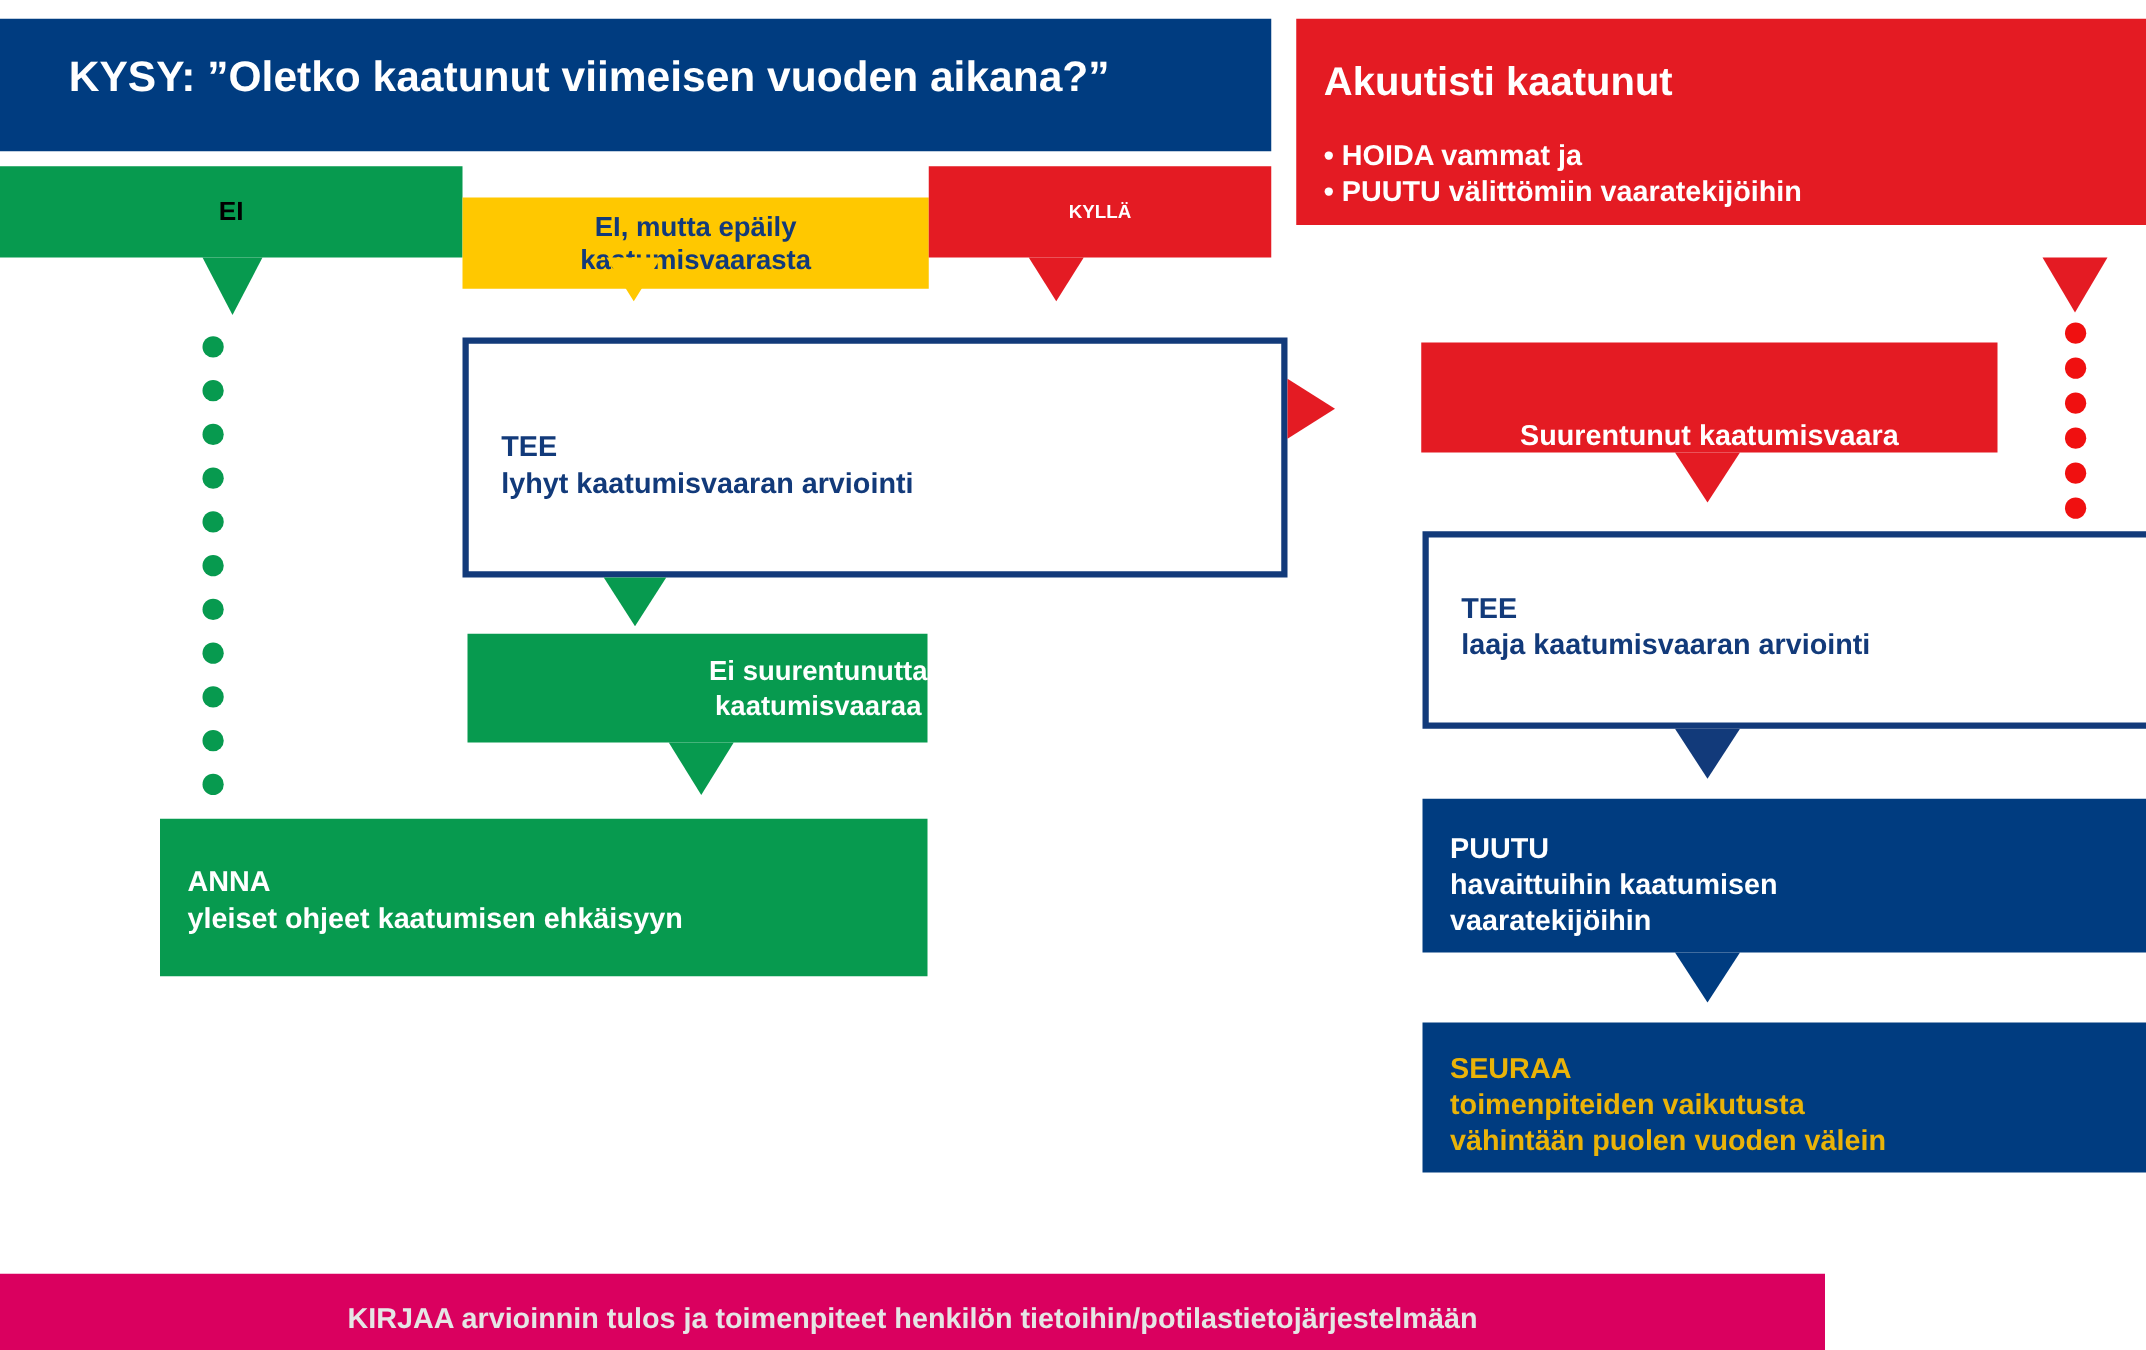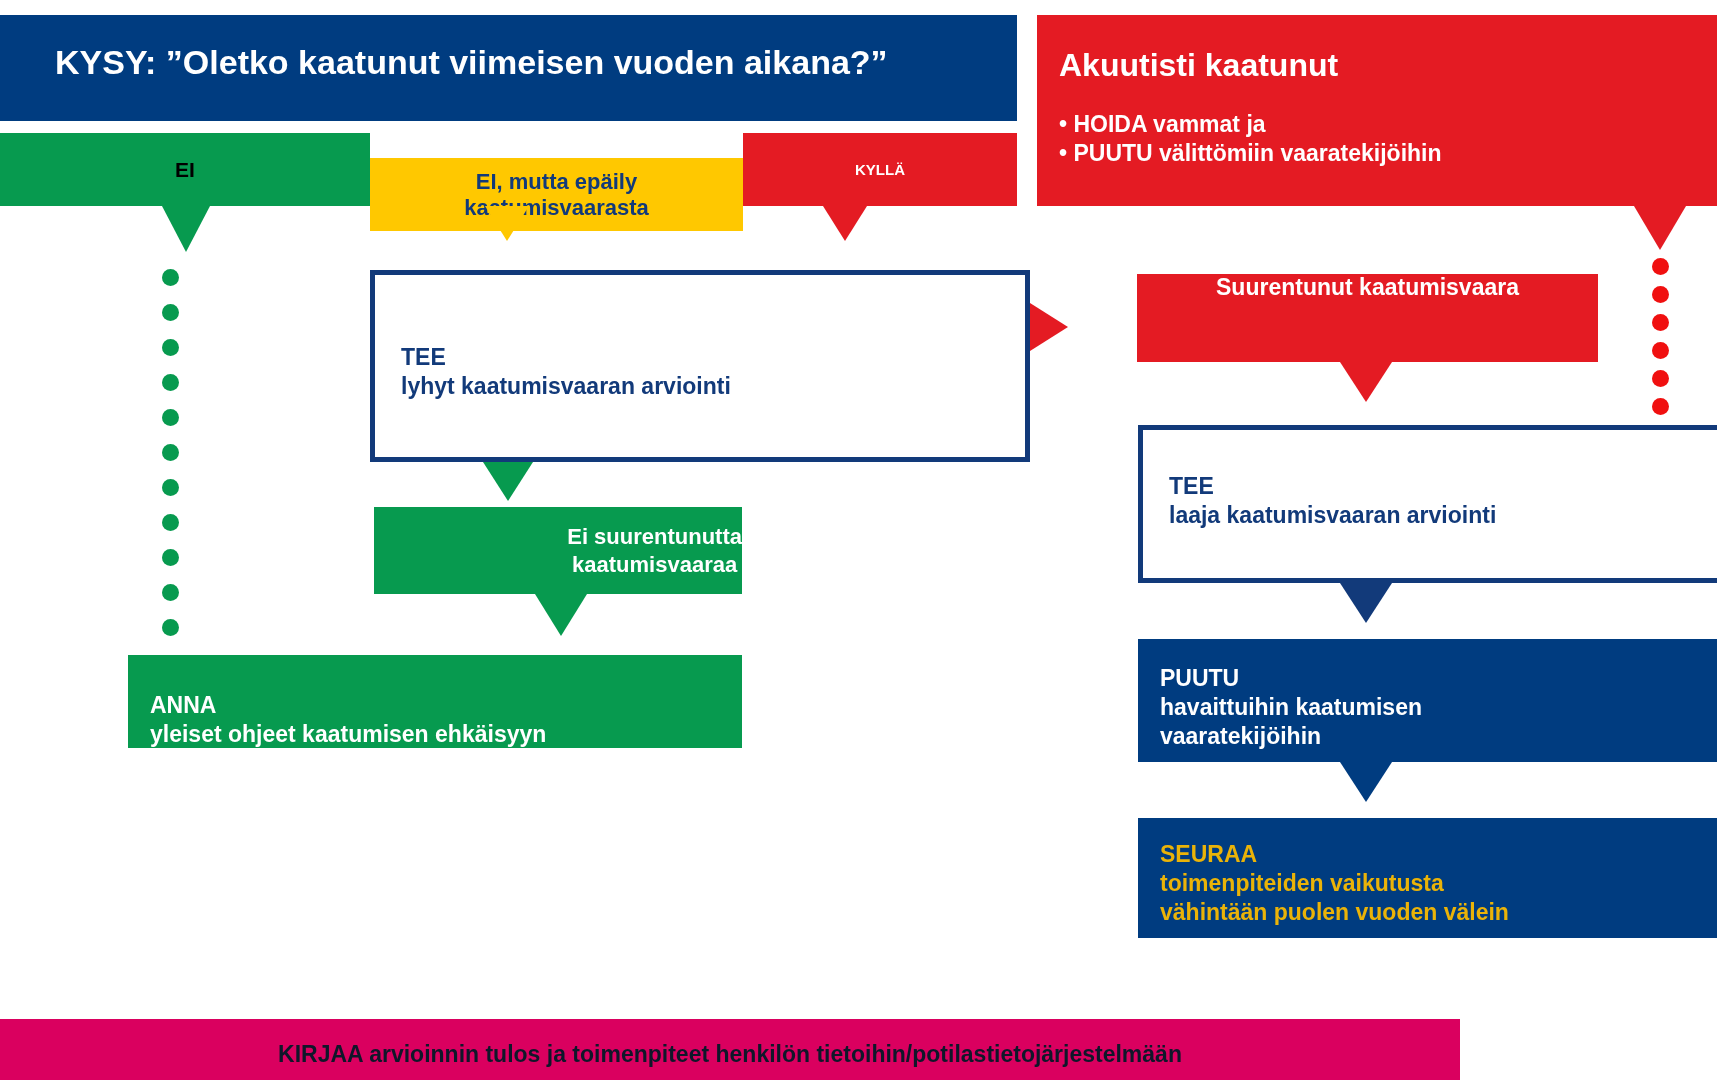--- a/index.html
+++ b/index.html
@@ -28,21 +28,21 @@
   .bar{height:73px;top:118px;display:flex;align-items:center;justify-content:center;text-align:center;}
   .bar-ei{left:0;width:370px;background:#079a4f;}
   .bar-ei .txt{color:#000000;font-size:21px;font-weight:bold;}
   .bar-epaily{left:370px;width:373px;background:#ffc800;margin-top:25px;}
   .bar-epaily .txt{color:#123a7a;font-size:22px;font-weight:bold;line-height:1.18;}
   .bar-kylla{left:743px;width:274px;background:#e41b23;}
   .bar-kylla .txt{color:#ffffff;font-size:15px;font-weight:bold;}
 
   
   .red-panel{
-    left:1037px;top:0;width:680px;height:191px;background:#e41b23;padding-left:38px;
+    left:1037px;top:0;width:680px;height:165px;background:#e41b23;padding-left:38px;
   }
   .red-panel .title{
     position:absolute;left:22px;top:32px;color:#ffffff;
     font-size:32px;font-weight:bold;white-space:nowrap;
   }
   .red-panel .bullets{
     position:absolute;left:22px;top:95px;color:#ffffff;
     font-size:23px;font-weight:bold;line-height:1.28;
   }
 
@@ -62,31 +62,31 @@
 
   
   .green-mid{
     left:374px;top:492px;width:368px;height:87px;background:#079a4f;
     display:flex;align-items:center;justify-content:flex-end;text-align:center;
   }
   .green-mid .txt{color:#ffffff;font-size:22px;font-weight:bold;line-height:1.25;}
 
   
   .green-anna{
-    left:128px;top:640px;width:614px;height:93px;background:#079a4f;
+    left:128px;top:640px;width:614px;height:126px;background:#079a4f;
   }
   .green-anna .txt{
     position:absolute;left:22px;top:36px;color:#ffffff;
     font-size:23px;font-weight:bold;line-height:1.26;
   }
 
   
   .red-suur{
     left:1137px;top:259px;width:461px;height:88px;background:#e41b23;
-    display:flex;align-items:flex-start;justify-content:center;text-align:center;
+    display:flex;align-items:flex-end;justify-content:center;text-align:center;
   }
   .red-suur .txt{color:#ffffff;font-size:23px;font-weight:bold;}
 
   .tee-right{
     left:1138px;top:410px;width:585px;height:158px;
     border:5px solid #123a7a;background:#ffffff;
   }
   .tee-right .body{
     position:absolute;left:26px;top:42px;color:#123a7a;
     font-size:23px;font-weight:bold;line-height:1.26;
@@ -106,21 +106,21 @@
   .blue-seuraa .txt{
     position:absolute;left:22px;top:22px;color:#eab308;
     font-size:23px;font-weight:bold;line-height:1.26;
   }
 
   
   .pink{
     left:0;top:1004px;width:1460px;height:70px;background:#da005f;
     display:flex;align-items:center;justify-content:center;
   }
-  .pink .txt{color:#0f172a;font-size:23px;font-weight:bold;text-align:center;}
+  .pink .txt{color:#e5e5e5;font-size:23px;font-weight:bold;text-align:center;}
 
   
   .dot{position:absolute;width:17px;height:17px;border-radius:50%;}
   .dot.green{background:#079a4f;}
   .dot.red{background:#f01010;}
 
   .lbl{white-space:pre-line;}
 </style>
 </head>
 <body>

